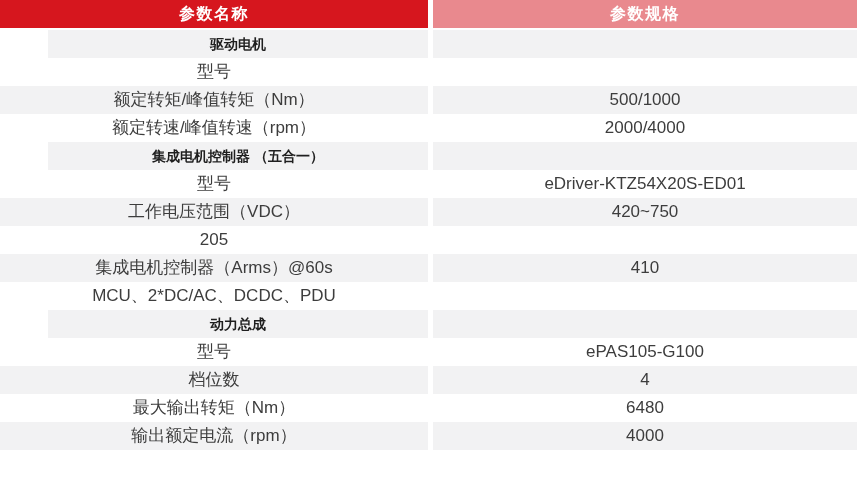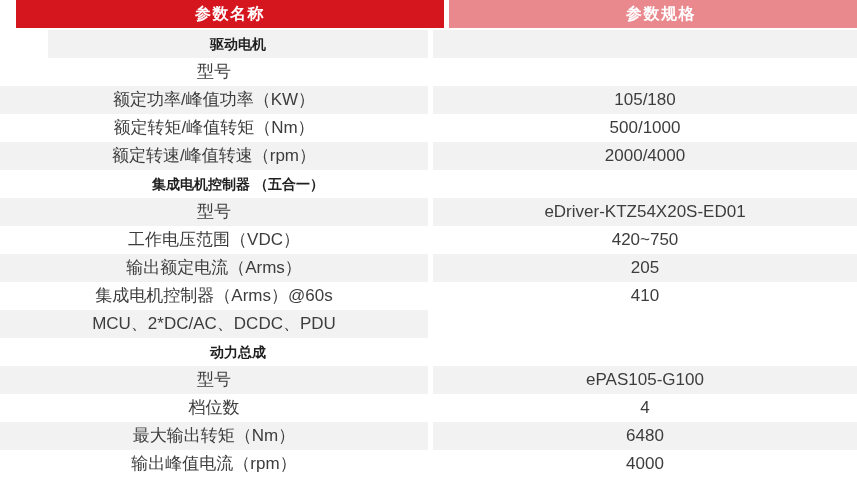--- a/index.html
+++ b/index.html
@@ -13,21 +13,20 @@
     color: var(--body-text, #3d3d3d);
   }
   .grid-row {
     display: grid;
     grid-template-columns: 428px 424px;
     column-gap: 5px;
   }
   .header-row {
     height: 28px;
     margin-bottom: 2px;
-    padding-left: 16px;
   }
   .header-cell {
     height: 28px;
     line-height: 28px;
     text-align: center;
     color: var(--header-text, #ffffff);
     font-size: 16px;
     font-weight: 700;
     letter-spacing: 1.5px;
   }
@@ -62,45 +61,40 @@
   </div>
 
   <div class="grid-row body-row section">
     <div class="cell name">驱动电机</div>
     <div class="cell value"></div>
   </div>
   <div class="grid-row body-row">
     <div class="cell name">型号</div>
   </div>
   <div class="grid-row body-row">
-    <div class="cell name">额定功率/峰值功率（KW）</div>
-    <div class="cell value">105/180</div>
-  </div>
-  <div class="grid-row body-row">
     <div class="cell name">额定转矩/峰值转矩（Nm）</div>
     <div class="cell value">500/1000</div>
   </div>
   <div class="grid-row body-row">
     <div class="cell name">额定转速/峰值转速（rpm）</div>
     <div class="cell value">2000/4000</div>
   </div>
   <div class="grid-row body-row section">
     <div class="cell name">集成电机控制器 （五合一）</div>
     <div class="cell value"></div>
   </div>
   <div class="grid-row body-row">
     <div class="cell name">型号</div>
     <div class="cell value">eDriver-KTZ54X20S-ED01</div>
   </div>
   <div class="grid-row body-row">
     <div class="cell name">工作电压范围（VDC）</div>
     <div class="cell value">420~750</div>
   </div>
   <div class="grid-row body-row">
-    <div class="cell name">输出额定电流（Arms）</div>
     <div class="cell value">205</div>
   </div>
   <div class="grid-row body-row">
     <div class="cell name">集成电机控制器（Arms）@60s</div>
     <div class="cell value">410</div>
   </div>
   <div class="grid-row body-row">
     <div class="cell value">MCU、2*DC/AC、DCDC、PDU</div>
   </div>
   <div class="grid-row body-row section">
@@ -113,17 +107,17 @@
   </div>
   <div class="grid-row body-row">
     <div class="cell name">档位数</div>
     <div class="cell value">4</div>
   </div>
   <div class="grid-row body-row">
     <div class="cell name">最大输出转矩（Nm）</div>
     <div class="cell value">6480</div>
   </div>
   <div class="grid-row body-row">
-    <div class="cell name">输出峰值电流（rpm）</div>
+    <div class="cell name">输出额定电流（rpm）</div>
     <div class="cell value">4000</div>
   </div>
 
 </div>
 
 </body></html>

